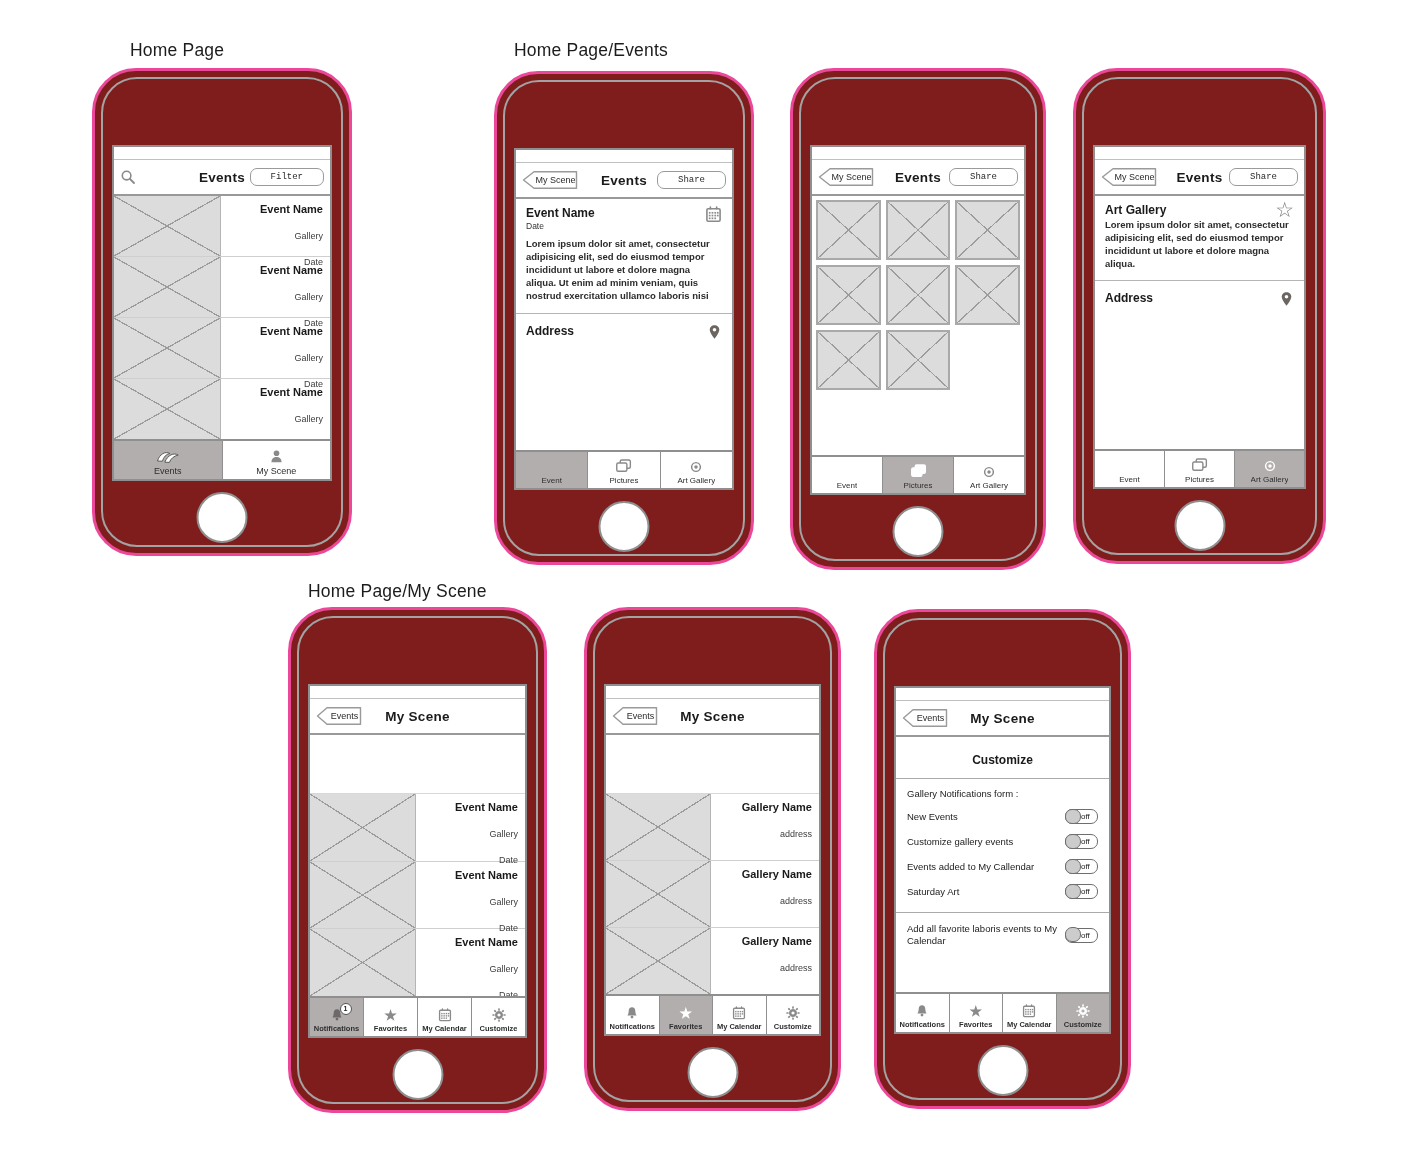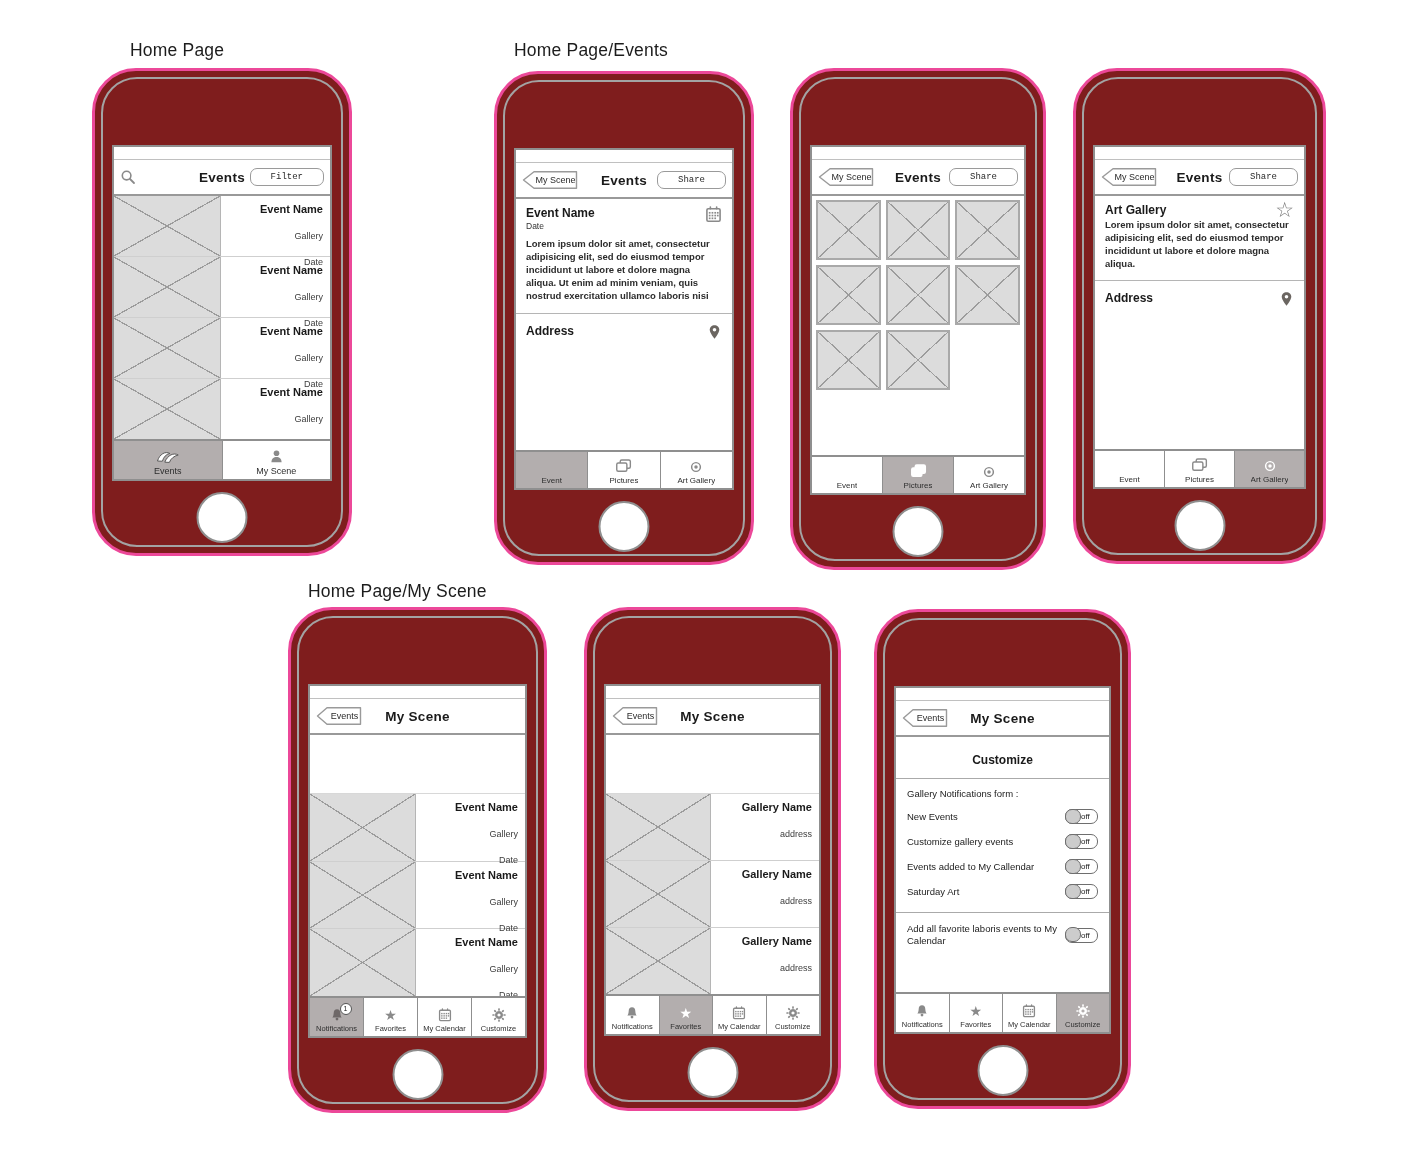--- a/index.html
+++ b/index.html
@@ -66,21 +66,21 @@
 
   
   .tabbar{flex:none;display:flex;border-top:2px solid #8f8f8f;background:#fff;}
   .tab{flex:1;display:flex;flex-direction:column;align-items:center;justify-content:flex-end;
        gap:2px;border-right:1px solid #8f8f8f;padding:3px 1px 3px;cursor:pointer;min-width:0;}
   .tab:last-child{border-right:none;}
   .tab.active{background:#b3aeae;}
   .tlabel{font-size:8px;color:#2e2e2e;white-space:nowrap;overflow:hidden;}
   .tabbar.two{height:38px;} .tabbar.two .tlabel{font-size:9px;}
   .tabbar.three{height:36px;}
-  .tabbar.four{height:38px;} .tabbar.four .tlabel{font-size:7.5px;}
+  .tabbar.four{height:38px;font-weight:bold;} .tabbar.four .tlabel{font-size:7.5px;}
   .tab .ic{color:#8a8a8a;}
   .tab.active .ic{color:#fff;}
   .tab.active .ic.keep-dark{color:#6e6868;}
   .star-ic{font-size:14px;line-height:13px;color:#8a8a8a;}
   .star-ic::before{content:"\2605";}
   .tab.active .star-ic{color:#fff;}
   .icwrap{position:relative;}
   .badge{position:absolute;top:-5px;right:-8px;width:10px;height:10px;border:1px solid #555;
          background:#fff;border-radius:50%;font-size:7px;line-height:10px;text-align:center;color:#222;}
 

